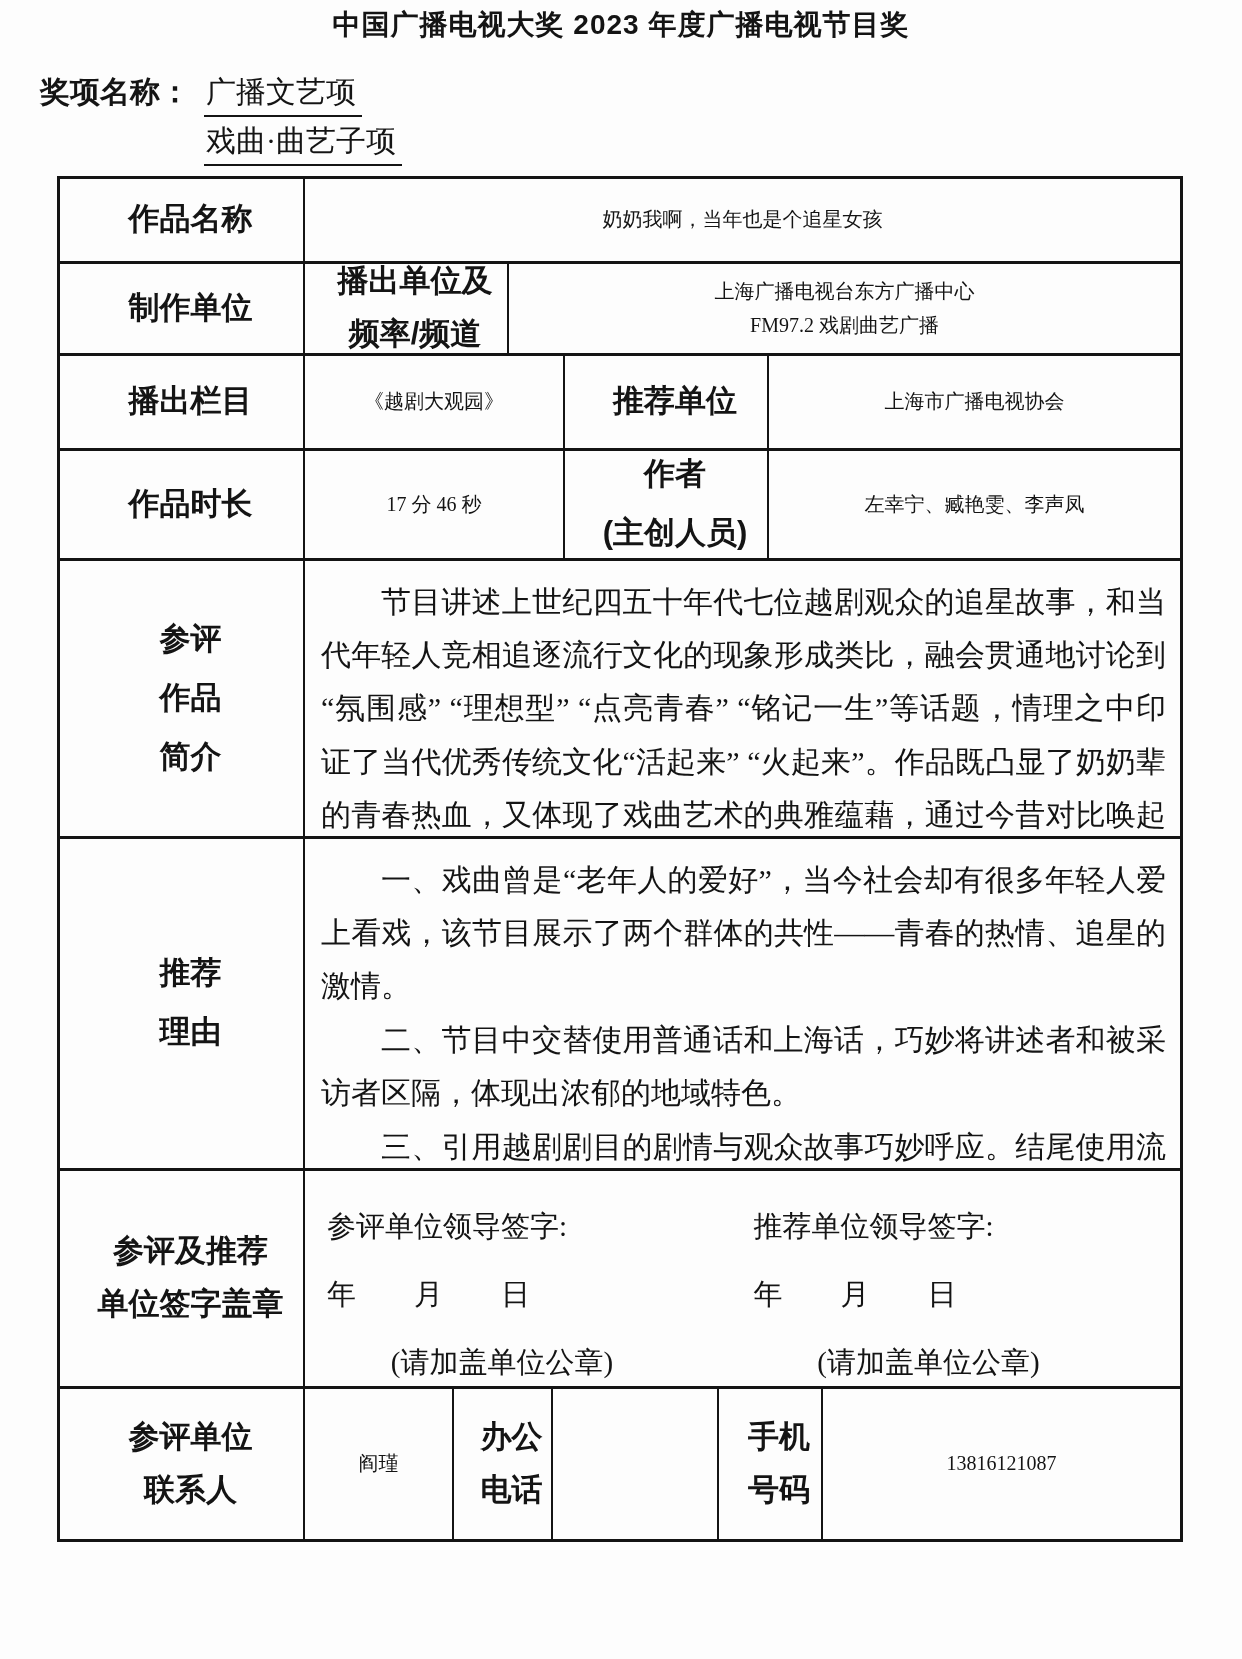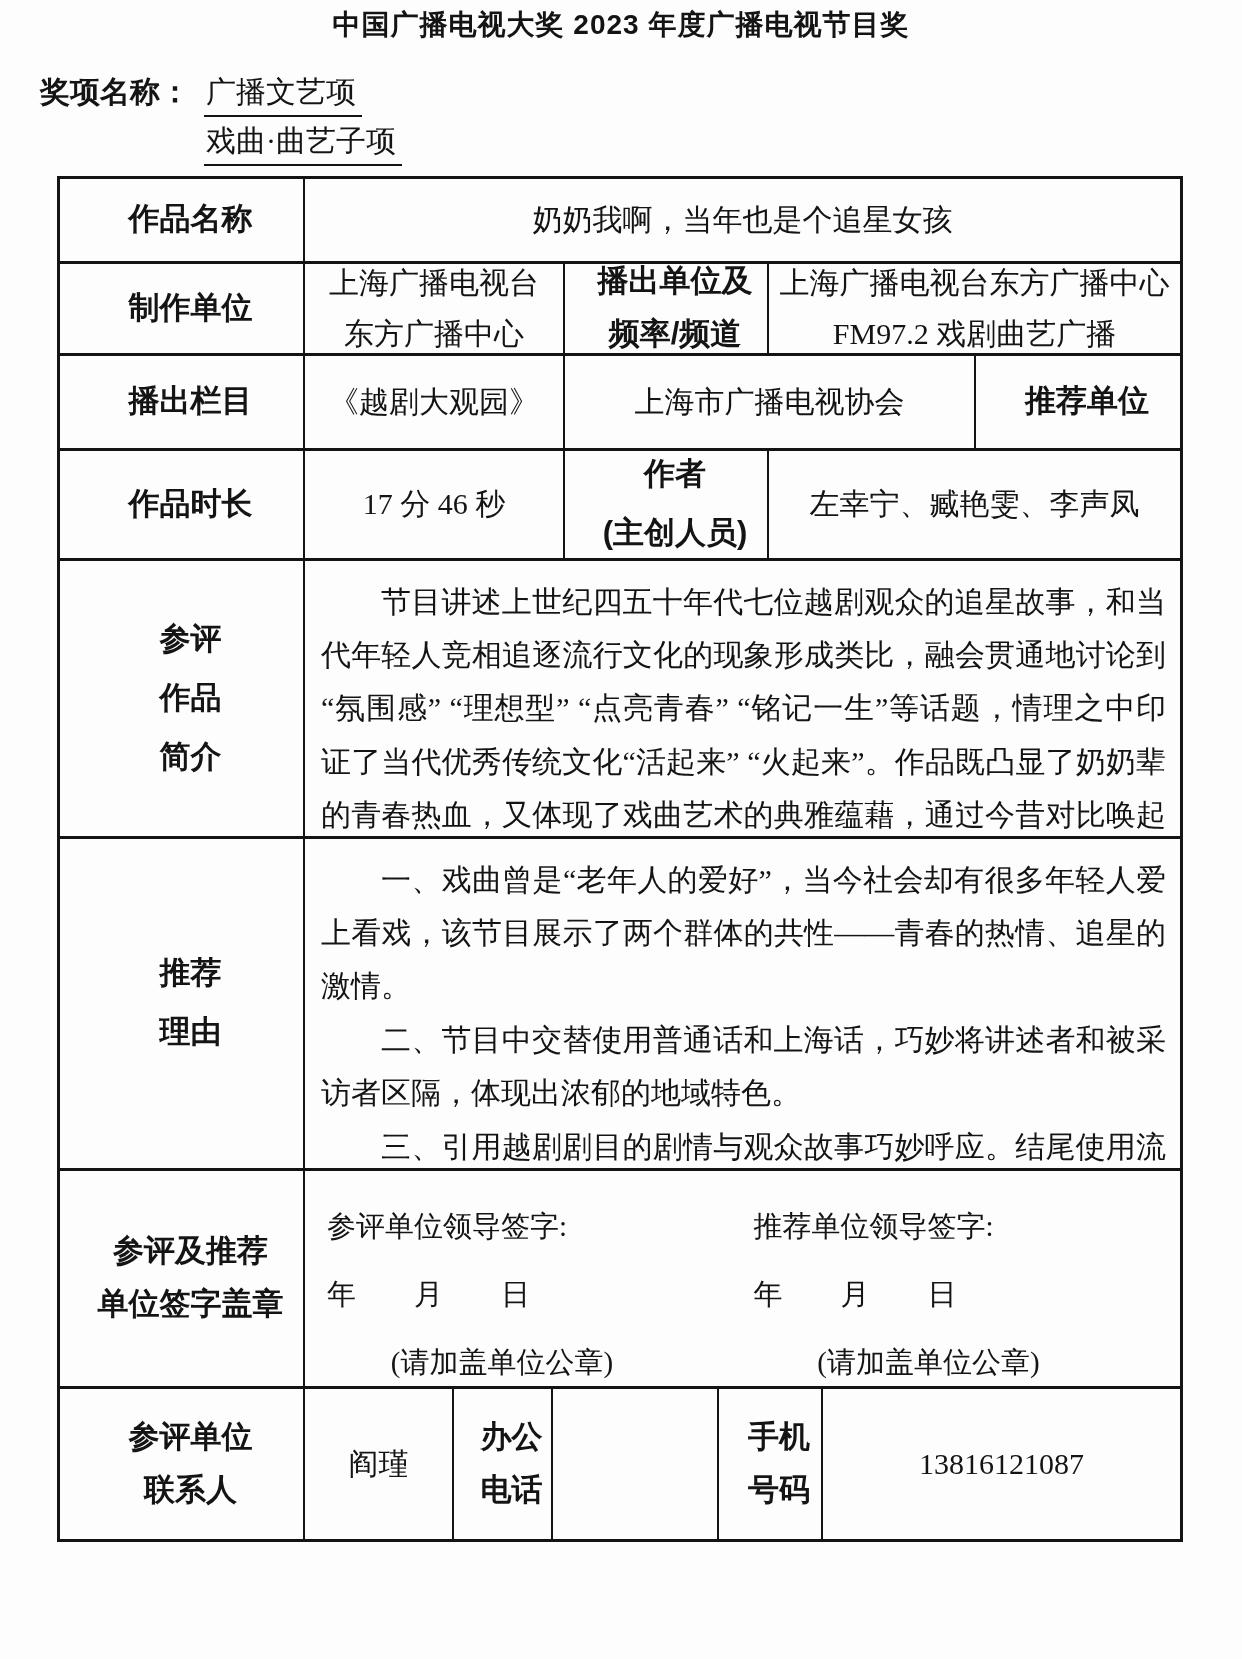--- a/index.html
+++ b/index.html
@@ -87,21 +87,21 @@
     font-family: "Liberation Sans", sans-serif;
     font-weight: 700;
     font-size: 31px;
     line-height: 1.7;
     white-space: pre-line;
     padding-left: 24px;
   }
   .lab-tall { line-height: 1.9; }
   .val {
     font-family: "Liberation Serif", serif;
-    font-size: 30px;
+    font-size: 20px;
     line-height: 1.72;
     white-space: pre-line;
   }
   .paracell {
     align-items: flex-start;
     justify-content: flex-start;
     text-align: justify;
     padding: 14px 14px 10px 16px;
     flex-direction: column;
   }
@@ -145,34 +145,32 @@
 
   <div class="tbl">
 
     <div class="trow r1">
       <div class="c w1 lab">作品名称</div>
       <div class="c val" style="flex:1">奶奶我啊，当年也是个追星女孩</div>
     </div>
 
     <div class="trow r2">
       <div class="c w1 lab">制作单位</div>
-      <div class="c w2 val">上海广播电视台
-东方广播中心</div>
       <div class="c w3 lab">播出单位及
 频率/频道</div>
       <div class="c w4 val">上海广播电视台东方广播中心
 FM97.2 戏剧曲艺广播</div>
     </div>
 
 
     <div class="trow r4">
       <div class="c w1 lab">播出栏目</div>
       <div class="c w2 val">《越剧大观园》</div>
+      <div class="c w3 lab">推荐单位</div>
       <div class="c w4 val">上海市广播电视协会</div>
-      <div class="c w3 lab">推荐单位</div>
     </div>
 
     <div class="trow r5">
       <div class="c w1 lab">作品时长</div>
       <div class="c w2 val">17 分 46 秒</div>
       <div class="c w3 lab lab-tall">作者
 (主创人员)</div>
       <div class="c w4 val">左幸宁、臧艳雯、李声凤</div>
     </div>
 

